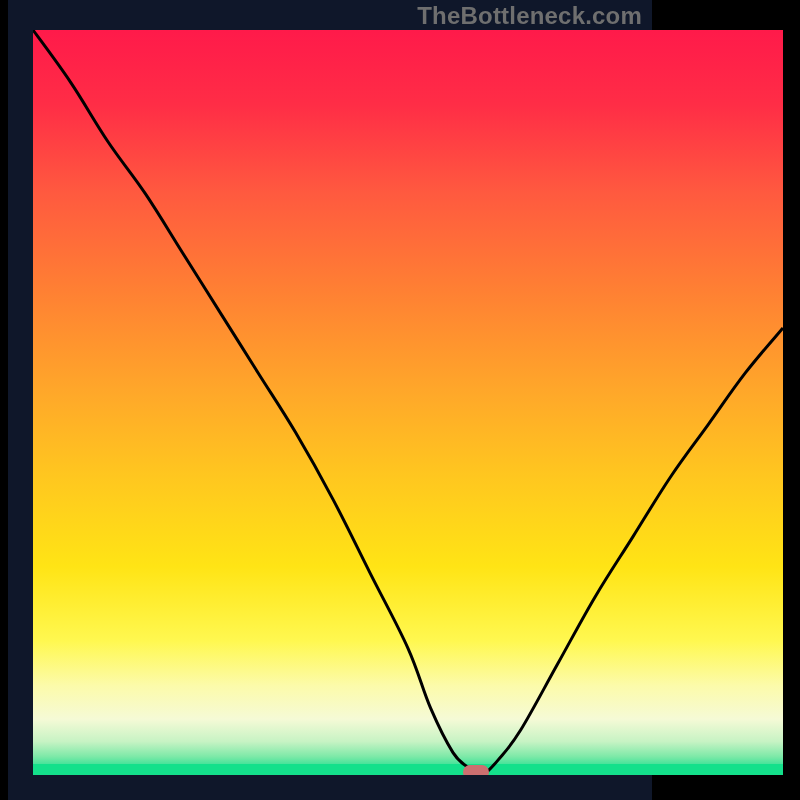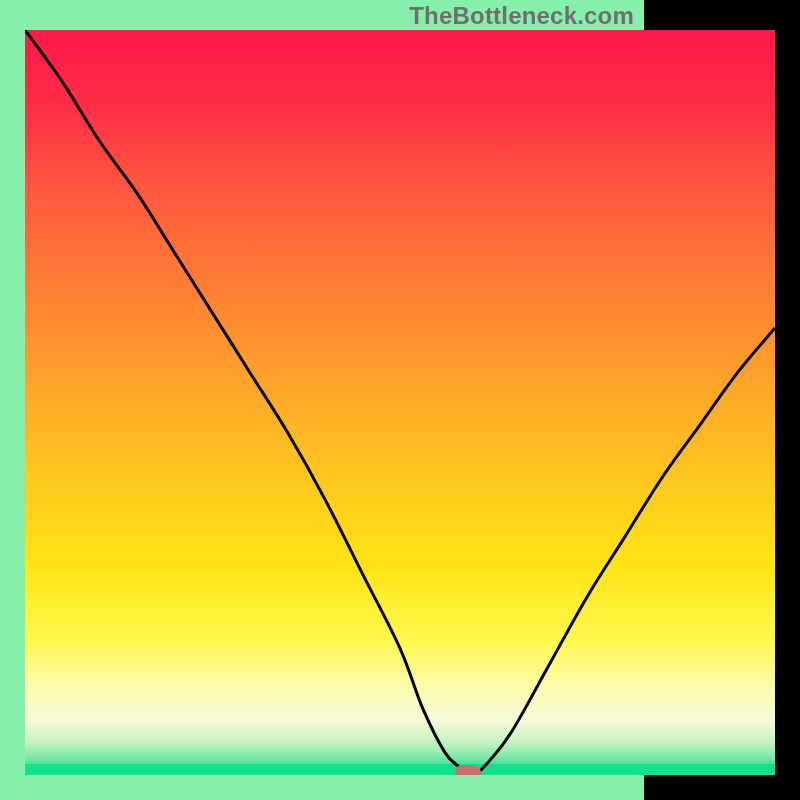--- a/index.html
+++ b/index.html
@@ -5,25 +5,25 @@
   html, body {
     margin: 0;
     padding: 0;
     width: 800px;
     height: 800px;
     background: #000;
     overflow: hidden;
   }
   .outer {
     position: absolute;
-    left: 0;
+    left: 8px;
     top: 0;
     width: 644px;
     height: 800px;
-    background: #86efac;
+    background: #0f172a;
   }
   .watermark {
     position: absolute;
     top: 2px;
     right: 10px;
     font-family: Arial, Helvetica, sans-serif;
     font-size: 24px;
     font-weight: 600;
     color: #6f6f6f;
     letter-spacing: 0.2px;

